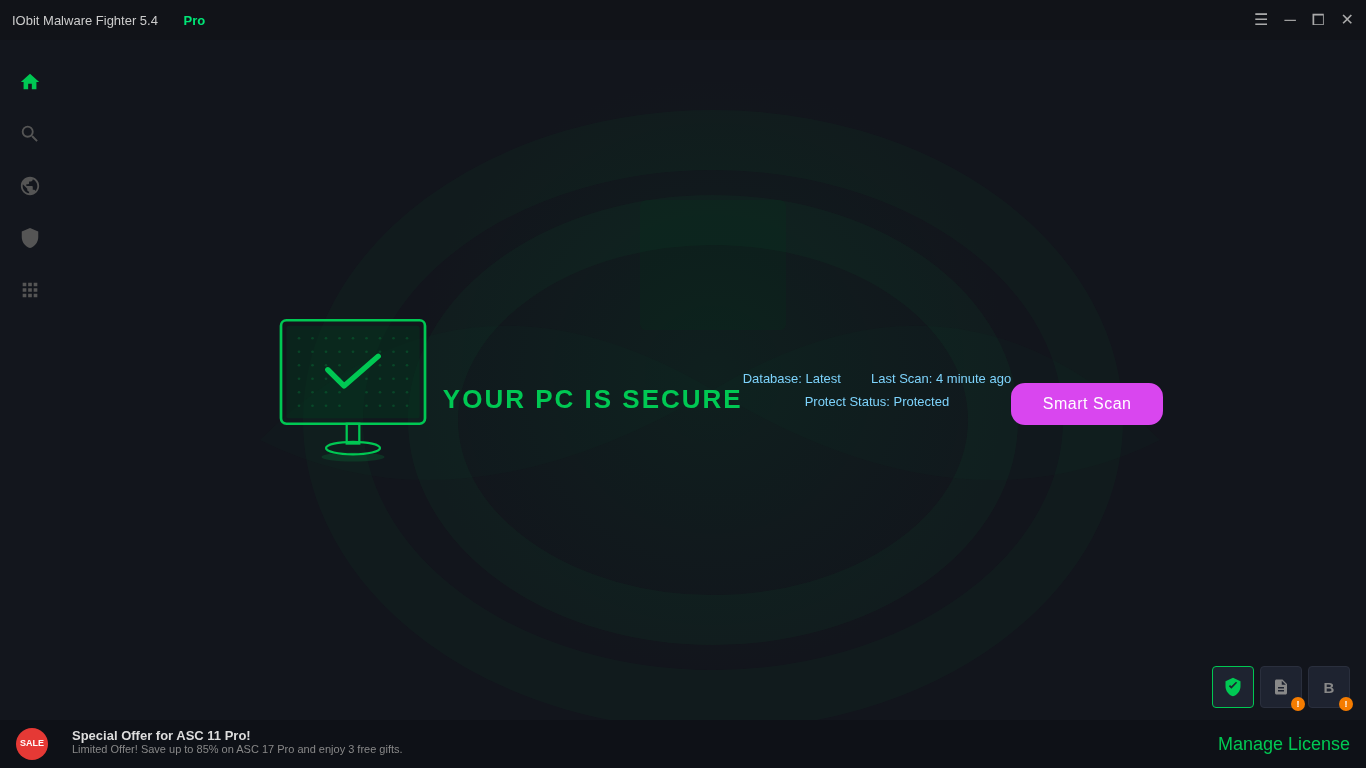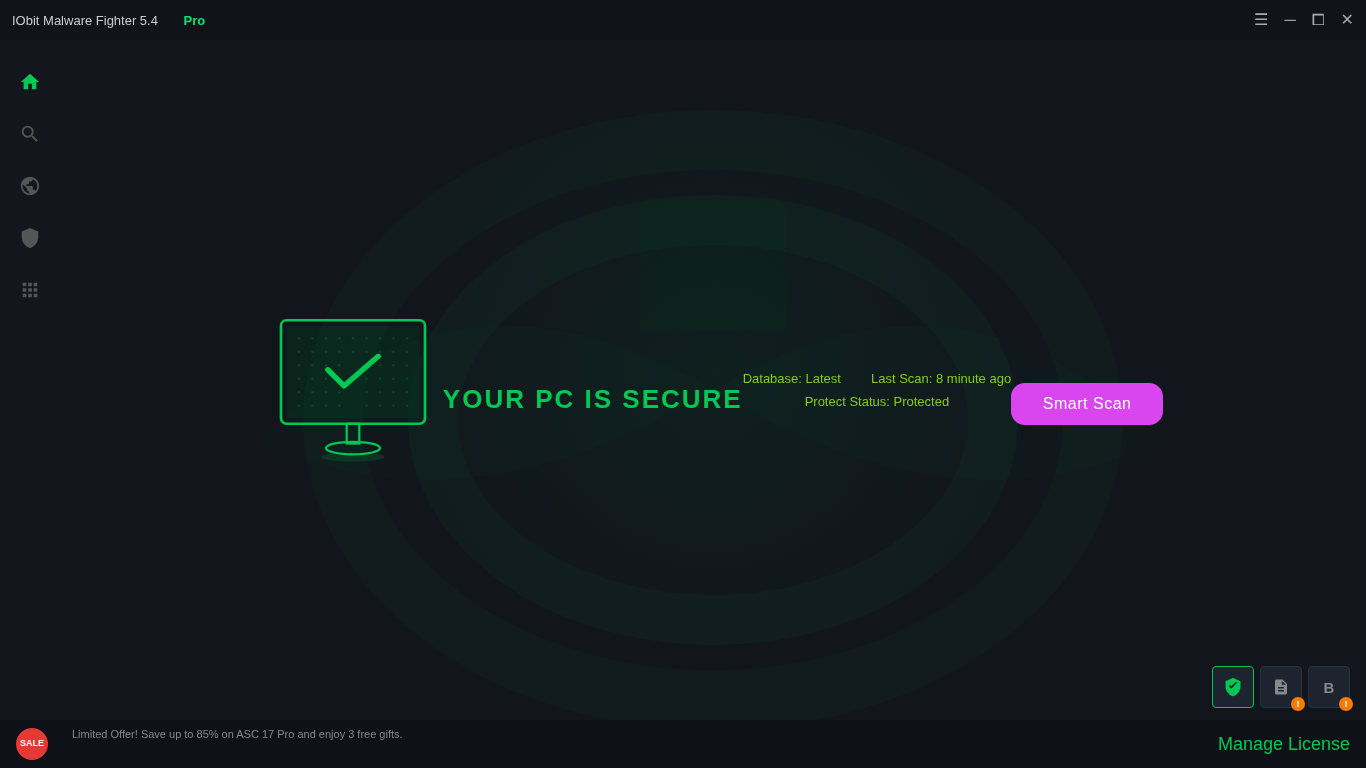--- a/index.html
+++ b/index.html
@@ -131,21 +131,21 @@
       font-weight: bold;
       color: #00c853;
       letter-spacing: 2px;
       margin-bottom: 10px;
       z-index: 2;
       position: relative;
     }
 
     #status-details {
       font-size: 13px;
-      color: #84cc16;
+      color: #7dd3fc;
       text-align: center;
       line-height: 1.8;
       z-index: 2;
       position: relative;
       margin-bottom: 28px;
     }
 
     #status-details .row {
       display: flex;
       gap: 30px;
@@ -414,21 +414,21 @@
 
       <ellipse cx="100" cy="162" rx="35" ry="5" fill="rgba(0,200,83,0.15)"></ellipse>
     </svg>
   </div>
 
   <div id="status-title">YOUR PC IS SECURE</div>
 
   <div id="status-details">
     <div class="row">
       <span>Database: Latest</span>
-      <span>Last Scan: 8 minute ago</span>
+      <span>Last Scan: 4 minute ago</span>
     </div>
     <div class="row">
       <span>Protect Status: Protected</span>
     </div>
   </div>
 
   <button id="smart-scan-btn">Smart Scan</button>
 
 </div>
 
@@ -447,19 +447,20 @@
   <div class="bottom-icon-btn">
     <span style="font-size:15px;font-weight:bold;color:#888;">B</span>
     <div class="badge-warning">!</div>
   </div>
 </div>
 
 <div id="bottom-toolbar">
   <div id="bottom-left">
     <div id="sale-badge">SALE</div>
     <div id="offer-text">
+      <span id="offer-title">Special Offer for ASC 11 Pro!</span>
       <span id="offer-sub">Limited Offer! Save up to 85% on ASC 17 Pro and enjoy 3 free gifts.</span>
     </div>
   </div>
   <div id="bottom-right">
     <a id="manage-license" href="#">Manage License</a>
   </div>
 </div>
 
 </body></html>

